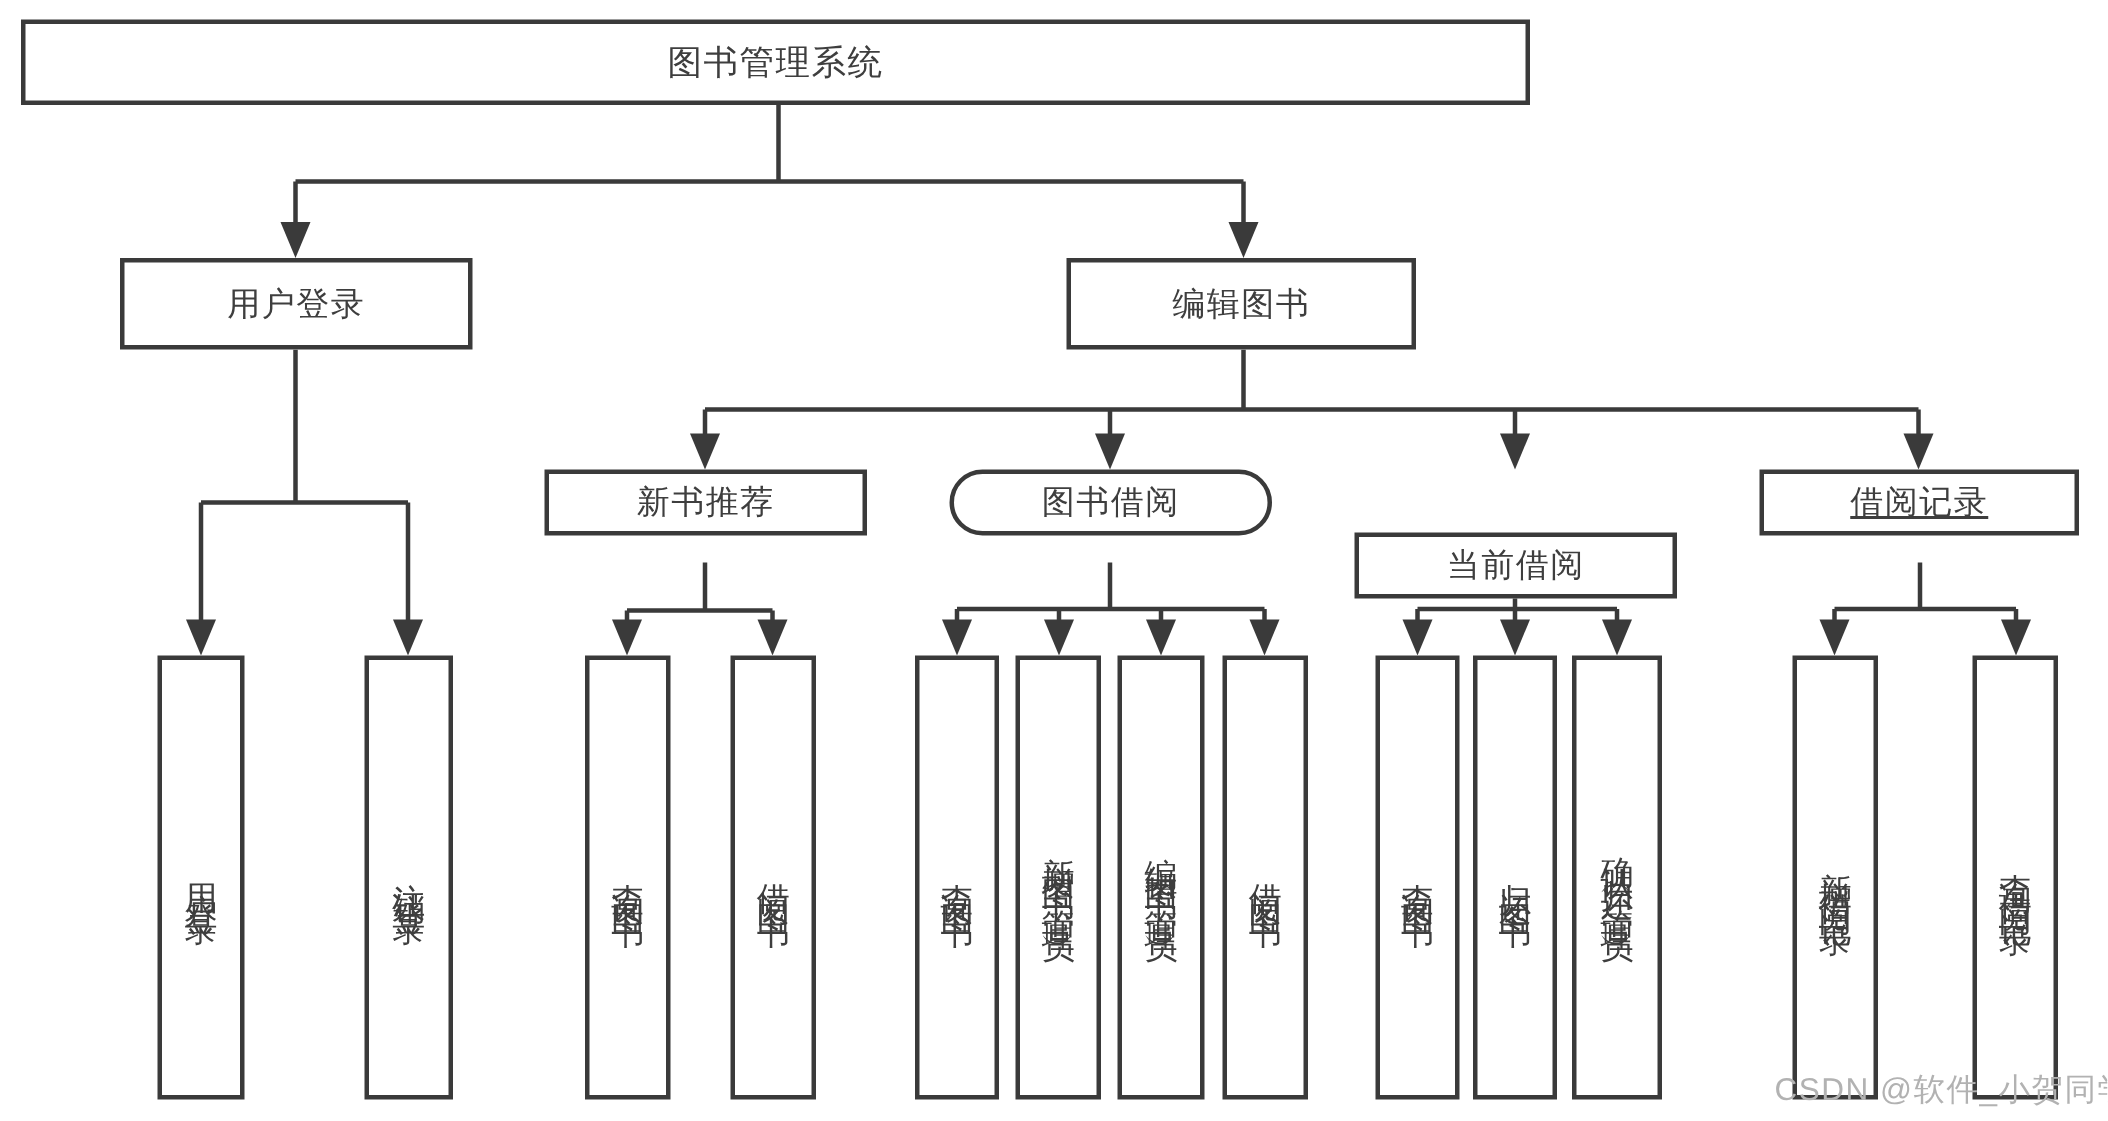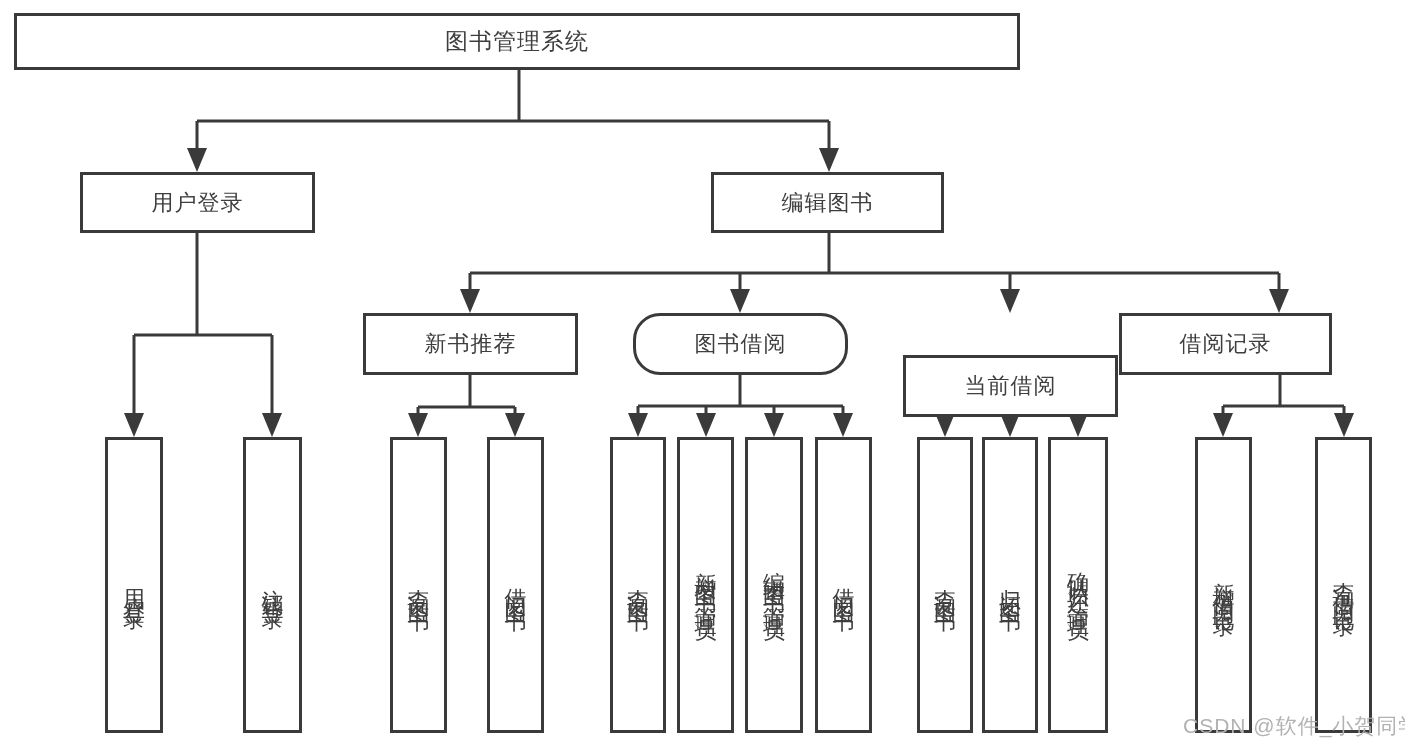--- a/index.html
+++ b/index.html
@@ -14,25 +14,25 @@
   .box{
     position:absolute;box-sizing:border-box;
     border:3px solid #3a3a3a;background:#ffffff;
     display:flex;align-items:center;justify-content:center;
     color:#3e3e3e;z-index:2;
   }
   .hlabel{font-size:22px;letter-spacing:1px;}
   .root-box{left:14px;top:13px;width:1006px;height:57px;font-size:23px;}
   .l2-user-login{left:80px;top:172px;width:235px;height:61px;}
   .l2-book-management{left:711px;top:172px;width:233px;height:61px;}
-  .l3{top:313px;height:62px;text-align:center;}
+  .l3{top:313px;height:44px;text-align:center;}
   .l3-recommend{left:363px;width:215px;}
   .l3-borrow{left:633px;width:215px;border-radius:27px;}
   .l3-current{left:903px;width:215px;margin-top:42px;}
-  .l3-record{left:1119px;width:213px;}
+  .l3-record{left:1173px;width:213px;text-decoration:underline;}
   .leaf{top:437px;height:296px;}
   .vtext{
     writing-mode:vertical-rl;text-orientation:mixed;
     font-size:22px;letter-spacing:7px;color:#3e3e3e;
     line-height:1;white-space:nowrap;
   }
   .leaf-1{left:105px;width:58px;}
   .leaf-2{left:243px;width:59px;}
   .leaf-3{left:390px;width:57px;}
   .leaf-4{left:487px;width:57px;}

